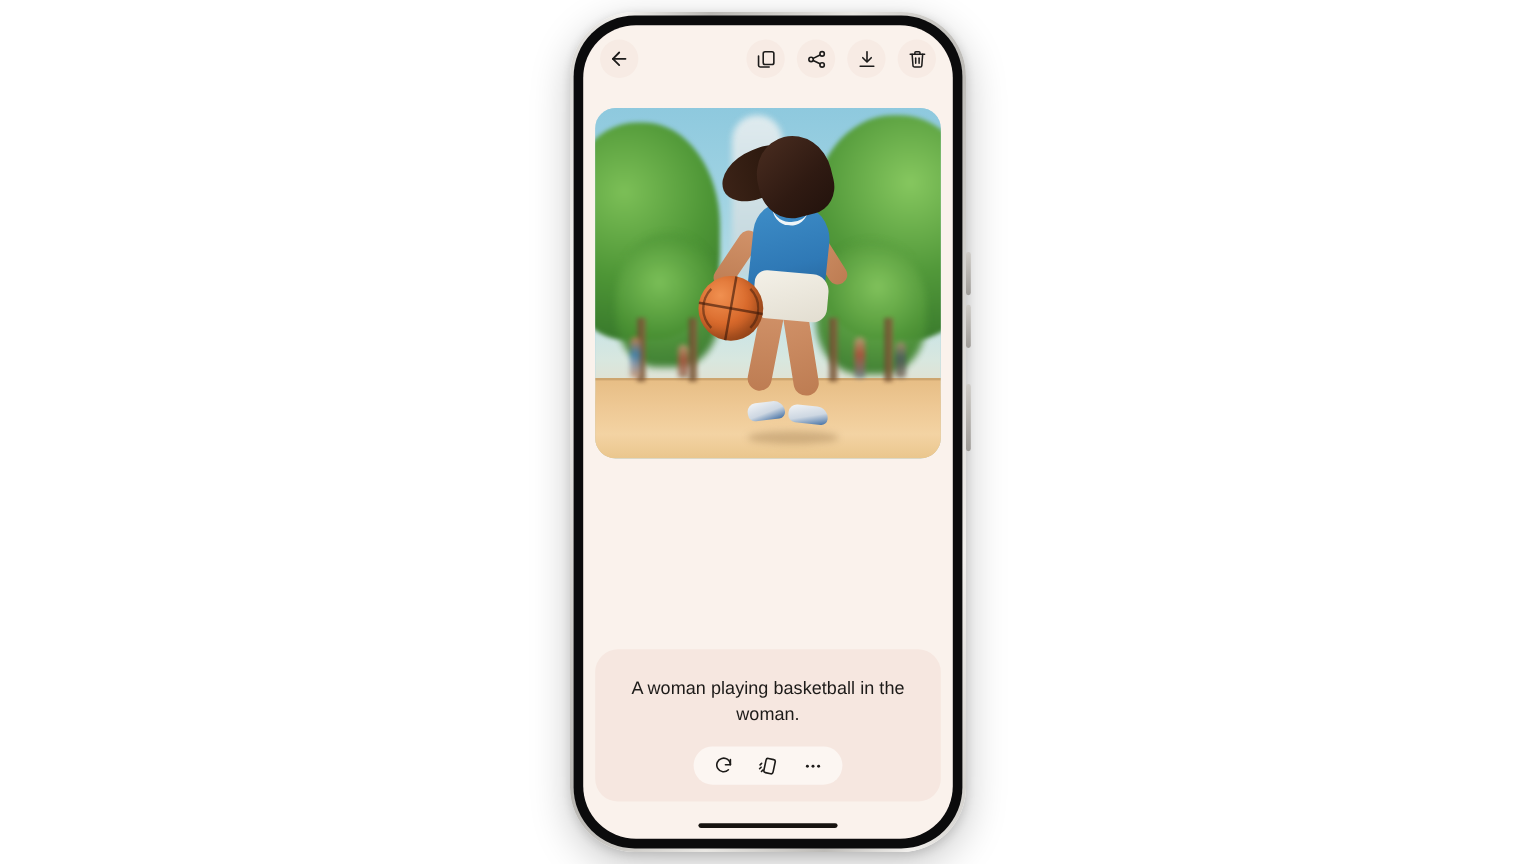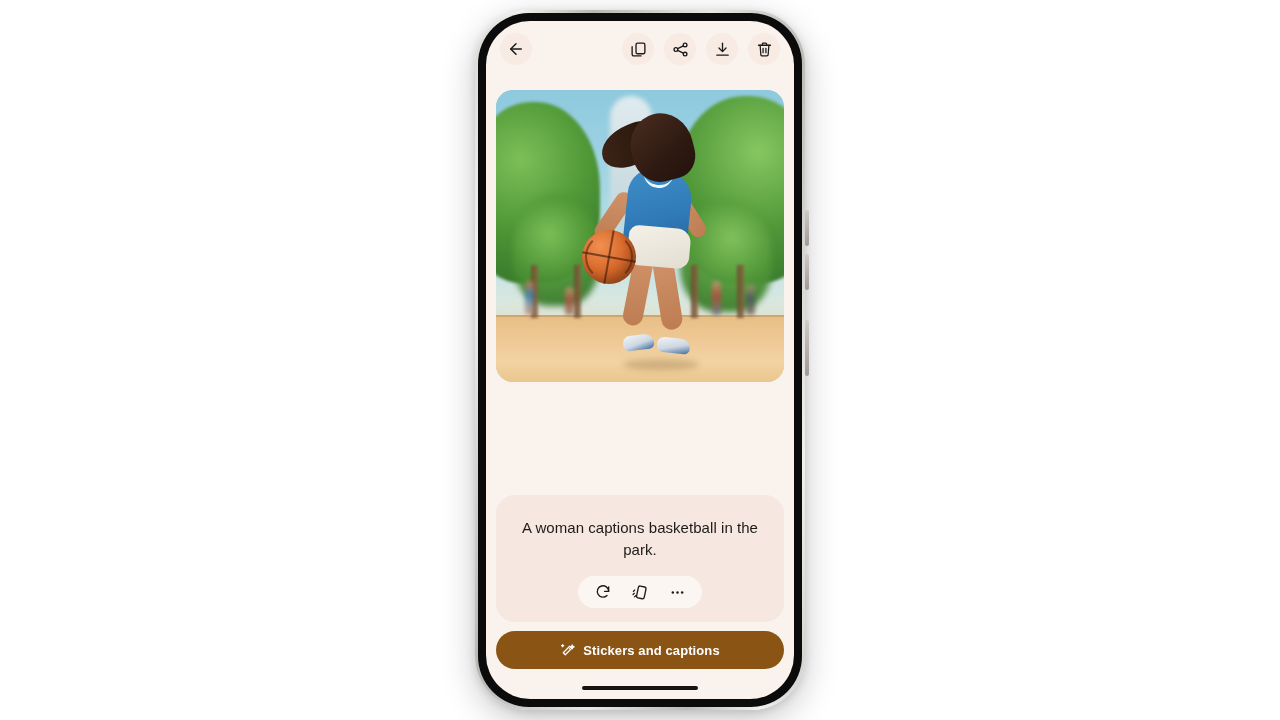--- a/index.html
+++ b/index.html
@@ -420,21 +420,21 @@
               <div class="hair"></div>
               <div class="shoe s1"></div>
               <div class="shoe s2"></div>
               <div class="ball">
                 <div class="ball-arc"></div>
               </div>
             </div>
           </div>
 
           <div class="caption-card">
-            <div class="caption-text">A woman captions basketball in the park.</div>
+            <div class="caption-text">A woman playing basketball in the woman.</div>
 
             <div class="caption-actions">
               <button class="cap-btn">
                 <span>
                   <svg width="16" height="16" viewBox="0 0 24 24" fill="none" stroke="#1d1b19" stroke-width="2" stroke-linecap="round" stroke-linejoin="round">
                     <path d="M20.5 11A8.5 8.5 0 1 0 18 17.2"></path>
                     <path d="M20.5 4.5V11h-6.2"></path>
                   </svg>
                 </span>
               </button>
@@ -455,31 +455,20 @@
                   <svg width="17" height="17" viewBox="0 0 24 24" fill="#1d1b19">
                     <circle cx="5.4" cy="12" r="1.75"></circle>
                     <circle cx="12" cy="12" r="1.75"></circle>
                     <circle cx="18.6" cy="12" r="1.75"></circle>
                   </svg>
                 </span>
               </button>
             </div>
           </div>
 
-          <button class="cta">
-            <span>
-              <svg width="15" height="15" viewBox="0 0 24 24" fill="none" stroke="#ffffff" stroke-width="2" stroke-linecap="round" stroke-linejoin="round">
-                <path d="M15.5 5.2L5.2 15.5l3.3 3.3L18.8 8.5z"></path>
-                <path d="M15.2 8.8l0 0"></path>
-                <path d="M19.6 3.2l.9 2.1 2.1.9-2.1.9-.9 2.1-.9-2.1-2.1-.9 2.1-.9z" fill="#ffffff"></path>
-                <path d="M4.2 2.6l.5 1.2 1.2.5-1.2.5-.5 1.2-.5-1.2-1.2-.5 1.2-.5z" fill="#ffffff"></path>
-              </svg>
-            </span>
-            <span>Stickers and captions</span>
-          </button>
 
         </div>
 
         <div class="nav-bar">
           <div class="nav-pill"></div>
         </div>
 
       </div>
     </div>
   </div>

